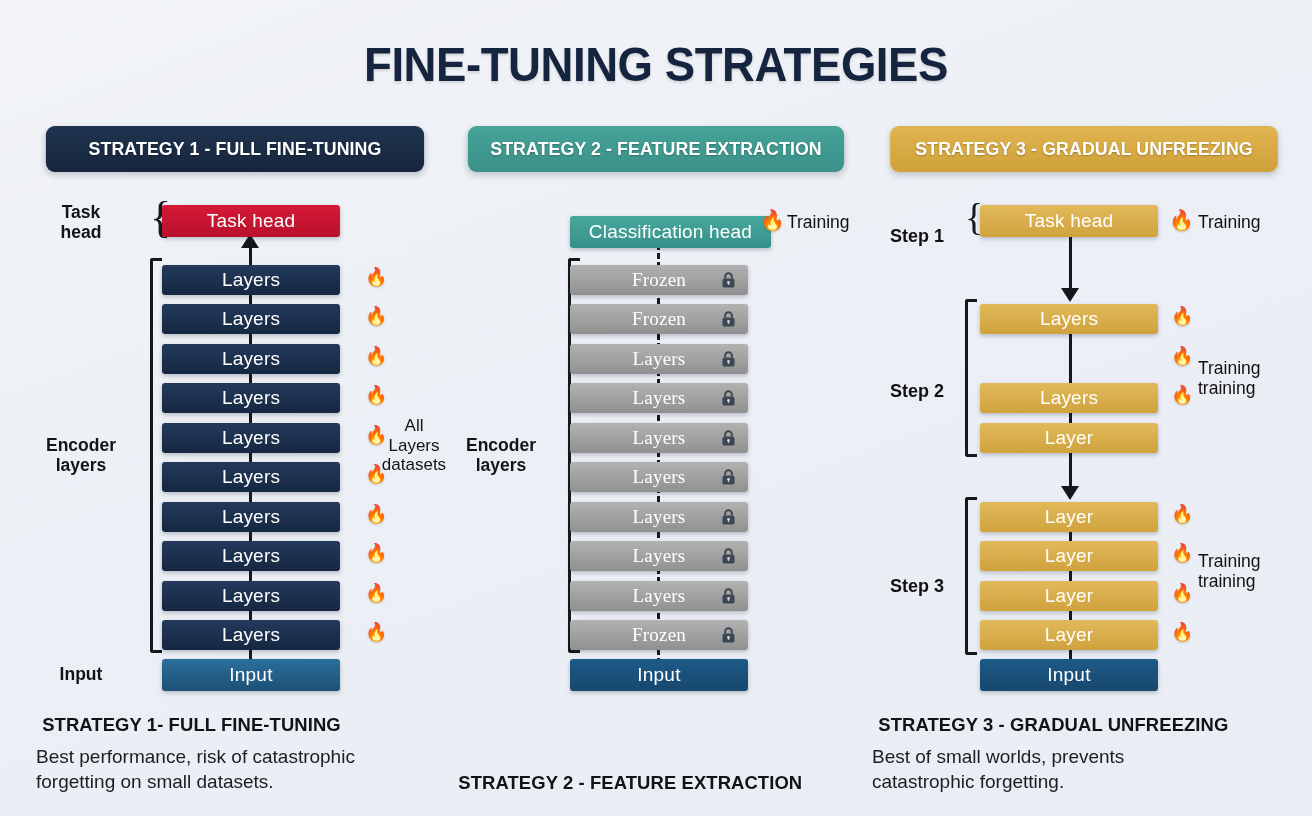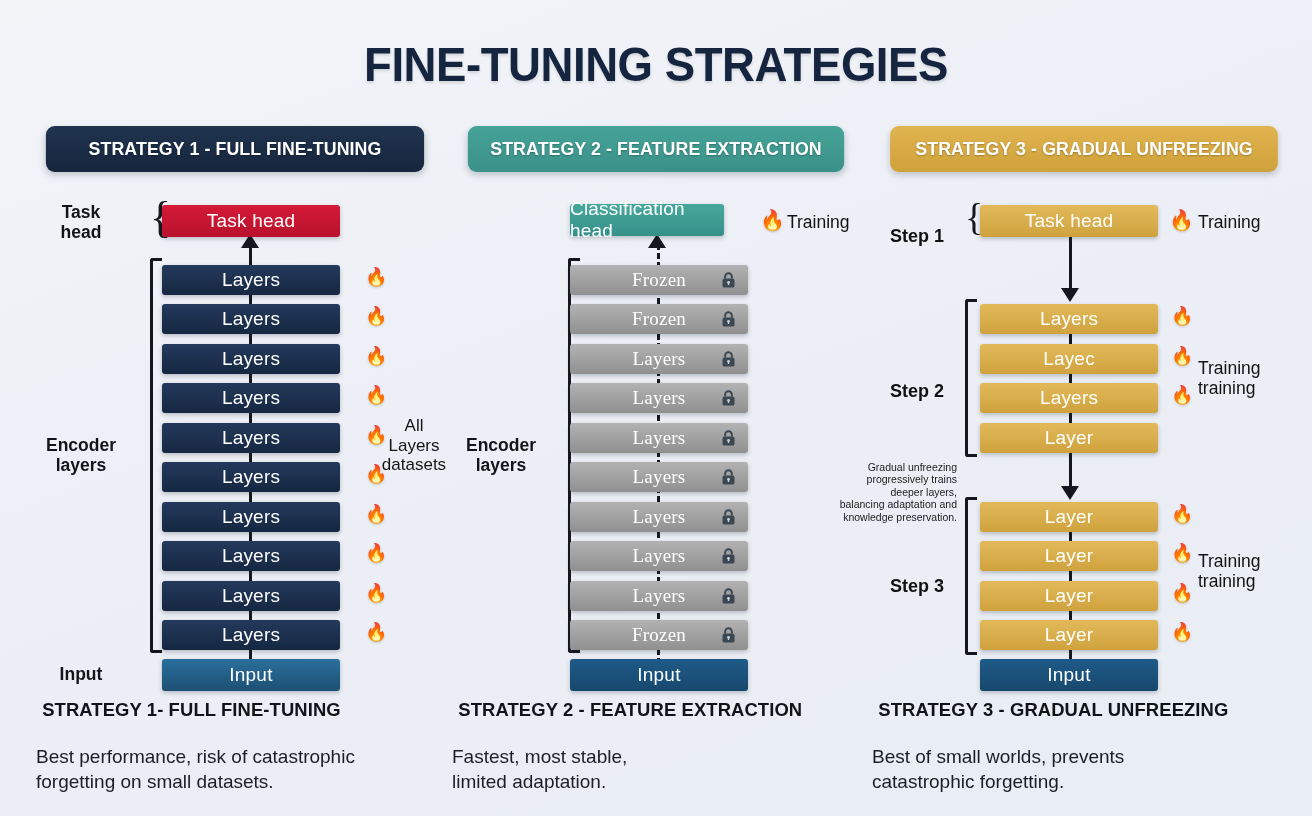--- a/index.html
+++ b/index.html
@@ -169,21 +169,21 @@
   }
 
   
   .footer { position: absolute; bottom: 22px; text-align: left; }
   .footer-title {
     font-size: 19px; font-weight: 700; color: #111417;
     letter-spacing: 0.1px; transform: scaleX(0.97);
     white-space: nowrap;
   }
   .footer-desc {
-    margin-top: 24px;
+    margin-top: 9px;
     font-size: 19px; color: #1b1e22; line-height: 1.28;
   }
   .f1 { left: 14px;  width: 412px; }
   .f2 { left: 0px;   width: 420px; }
   .f3 { left: 0px;   width: 420px; }
 </style>
 </head>
 <body>
 
 <div class="page">
@@ -264,21 +264,21 @@
 
     <div class="side-label" style="left:-10px; top:436px; width:118px;">
       <span>Encoder</span><br>
       <span>layers</span>
     </div>
     <div class="sbracket" style="left:116px; top:258px; height:395px;"></div>
 
     <div class="spine dashed" style="left:205px; top:244px; height:420px;"></div>
     <div class="arrowhead arrow-up" style="left:196px; top:234px;"></div>
 
-    <div class="bar c2-head tall" style="left:118px; top:204px; width:154px;">Classification head</div>
+    <div class="bar c2-head tall" style="left:118px; top:216px; width:201px;">Classification head</div>
     <span class="flame" style="left:308px; top:210px; font-size:20px;">🔥</span>
     <div class="training-label" style="left:335px; top:212px;">Training</div>
 
     <div class="bar c2-bar" style="left:118px; top:265px; width:178px;">
       <span>Frozen</span>
       <svg class="lock" viewBox="0 0 20 22">
           <rect x="2" y="9" width="16" height="12" rx="2.5" fill="#3b4753"></rect>
           <path d="M5.5 9V6.5a4.5 4.5 0 0 1 9 0V9" fill="none" stroke="#3b4753" stroke-width="2.6"></path>
           <circle cx="10" cy="14" r="1.8" fill="#cfd4d9"></circle>
           <rect x="9.1" y="14" width="1.8" height="3.6" fill="#cfd4d9"></rect>
@@ -363,65 +363,53 @@
           <path d="M5.5 9V6.5a4.5 4.5 0 0 1 9 0V9" fill="none" stroke="#3b4753" stroke-width="2.6"></path>
           <circle cx="10" cy="14" r="1.8" fill="#cfd4d9"></circle>
           <rect x="9.1" y="14" width="1.8" height="3.6" fill="#cfd4d9"></rect>
         </svg>
     </div>
 
     <div class="bar c2-input tall" style="left:118px; top:659px; width:178px;">Input</div>
 
     <div class="footer f2">
       <div class="footer-title">STRATEGY 2 - FEATURE EXTRACTION</div>
-      <div class="footer-desc">
-        <span>Fastest, most stable,</span><br>
-        <span>limited adaptation.</span>
-      </div>
     </div>
   </div>
 
   <div class="col col3">
     <div class="banner banner3">STRATEGY 3 - GRADUAL UNFREEZING</div>
 
     <div class="step-label" style="left:18px; top:226px;">Step 1</div>
     <div class="curly" style="left:93px; top:198px; font-size:38px;">{</div>
 
     <div class="step-label" style="left:18px; top:381px;">Step 2</div>
     <div class="sbracket" style="left:93px; top:299px; height:158px;"></div>
 
     <div class="step-label" style="left:18px; top:576px;">Step 3</div>
     <div class="sbracket" style="left:93px; top:497px; height:158px;"></div>
 
-    <div class="tiny-note" style="left:-35px; top:461px; width:120px;">
-      <span>Gradual unfreezing</span><br>
-      <span>progressively trains</span><br>
-      <span>deeper layers,</span><br>
-      <span>balancing adaptation and</span><br>
-      <span>knowledge preservation.</span>
-    </div>
 
     <div class="spine" style="left:197px; top:236px; height:57px;"></div>
     <div class="arrowhead arrow-down" style="left:189px; top:288px;"></div>
 
     <div class="spine" style="left:197px; top:329px; height:125px;"></div>
 
     <div class="spine" style="left:197px; top:450px; height:40px;"></div>
     <div class="arrowhead arrow-down" style="left:189px; top:486px;"></div>
 
     <div class="spine" style="left:197px; top:526px; height:140px;"></div>
 
     <div class="bar c3-bar tall" style="left:108px; top:205px; width:178px;">Task head</div>
     <span class="flame" style="left:297px; top:210px; font-size:20px;">🔥</span>
     <div class="training-label" style="left:326px; top:212px;">Training</div>
 
     <div class="bar c3-bar" style="left:108px; top:304px; width:178px;">Layers</div>
     <span class="flame" style="left:299px; top:307px;">🔥</span>
 
-    <div class="bar c3-bar" style="left:108px; top:344px; width:178px;">Layec</div>
     <span class="flame" style="left:299px; top:347px;">🔥</span>
 
     <div class="bar c3-bar" style="left:108px; top:383px; width:178px;">Layers</div>
     <span class="flame" style="left:299px; top:386px;">🔥</span>
 
     <div class="bar c3-bar" style="left:108px; top:423px; width:178px;">Layer</div>
 
     <div class="training-label" style="left:326px; top:358px;">
       <span>Training</span><br>
       <span>training</span>

